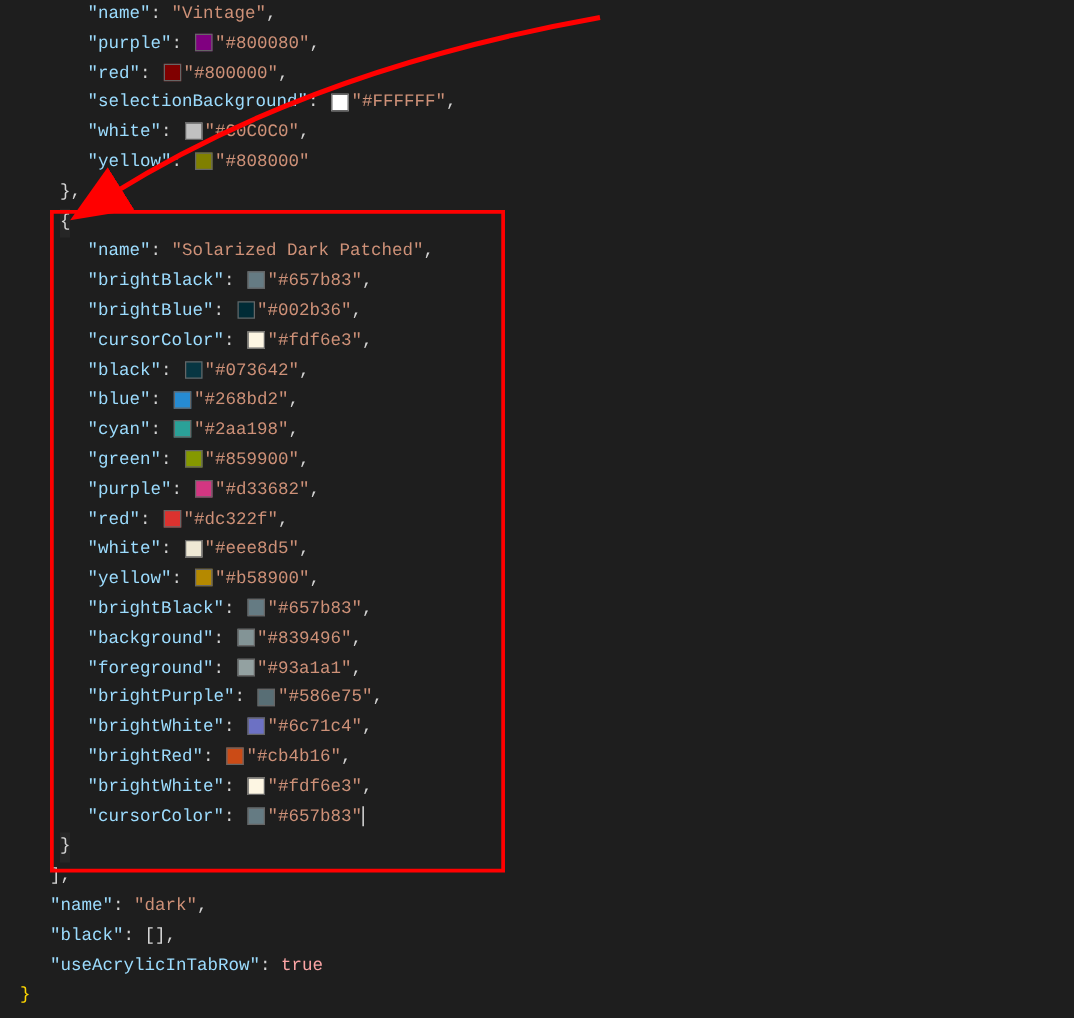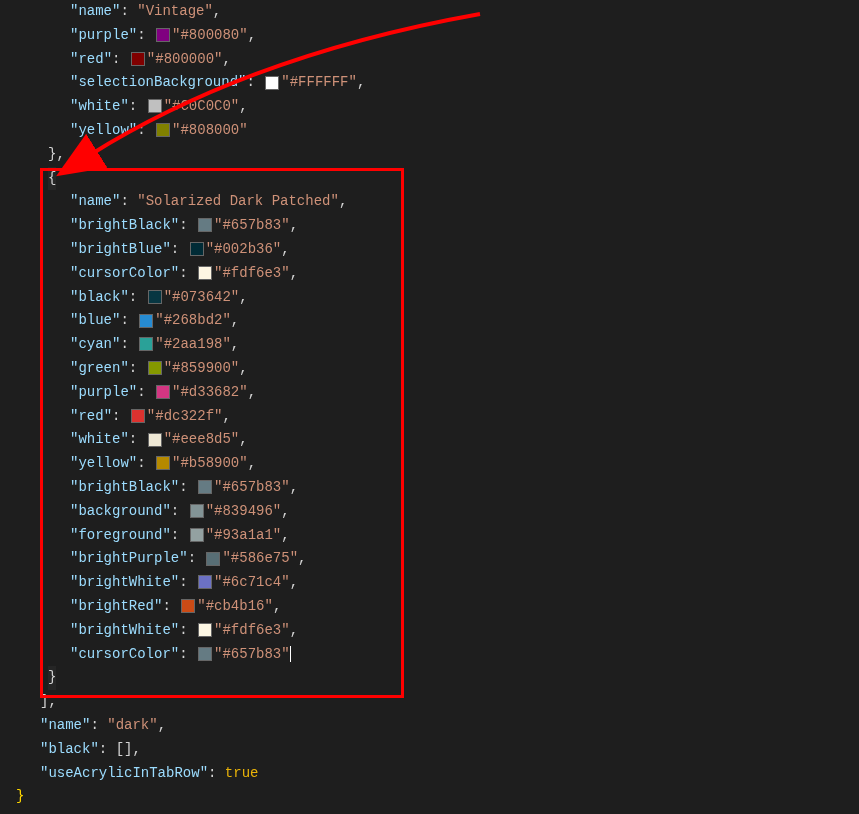--- a/index.html
+++ b/index.html
@@ -25,21 +25,21 @@
   .indent1 { padding-left: 70px; }
   .indent2 { padding-left: 48px; }
   .indent3 { padding-left: 40px; }
   .indent5 { padding-left: 16px; }
 
   .key { color: #9cdcfe; }
   .string { color: #ce9178; }
   .punct { color: #d4d4d4; }
   .brace { color: #d4d4d4; }
   .brace-y { color: #ffd700; }
-  .bool { color: #eab308; }
+  .bool { color: #fca5a5; }
 
   .swatch {
     display: inline-block;
     width: 12px;
     height: 12px;
     border: 1px solid #666;
     vertical-align: middle;
     margin: 0 2px;
   }
 

